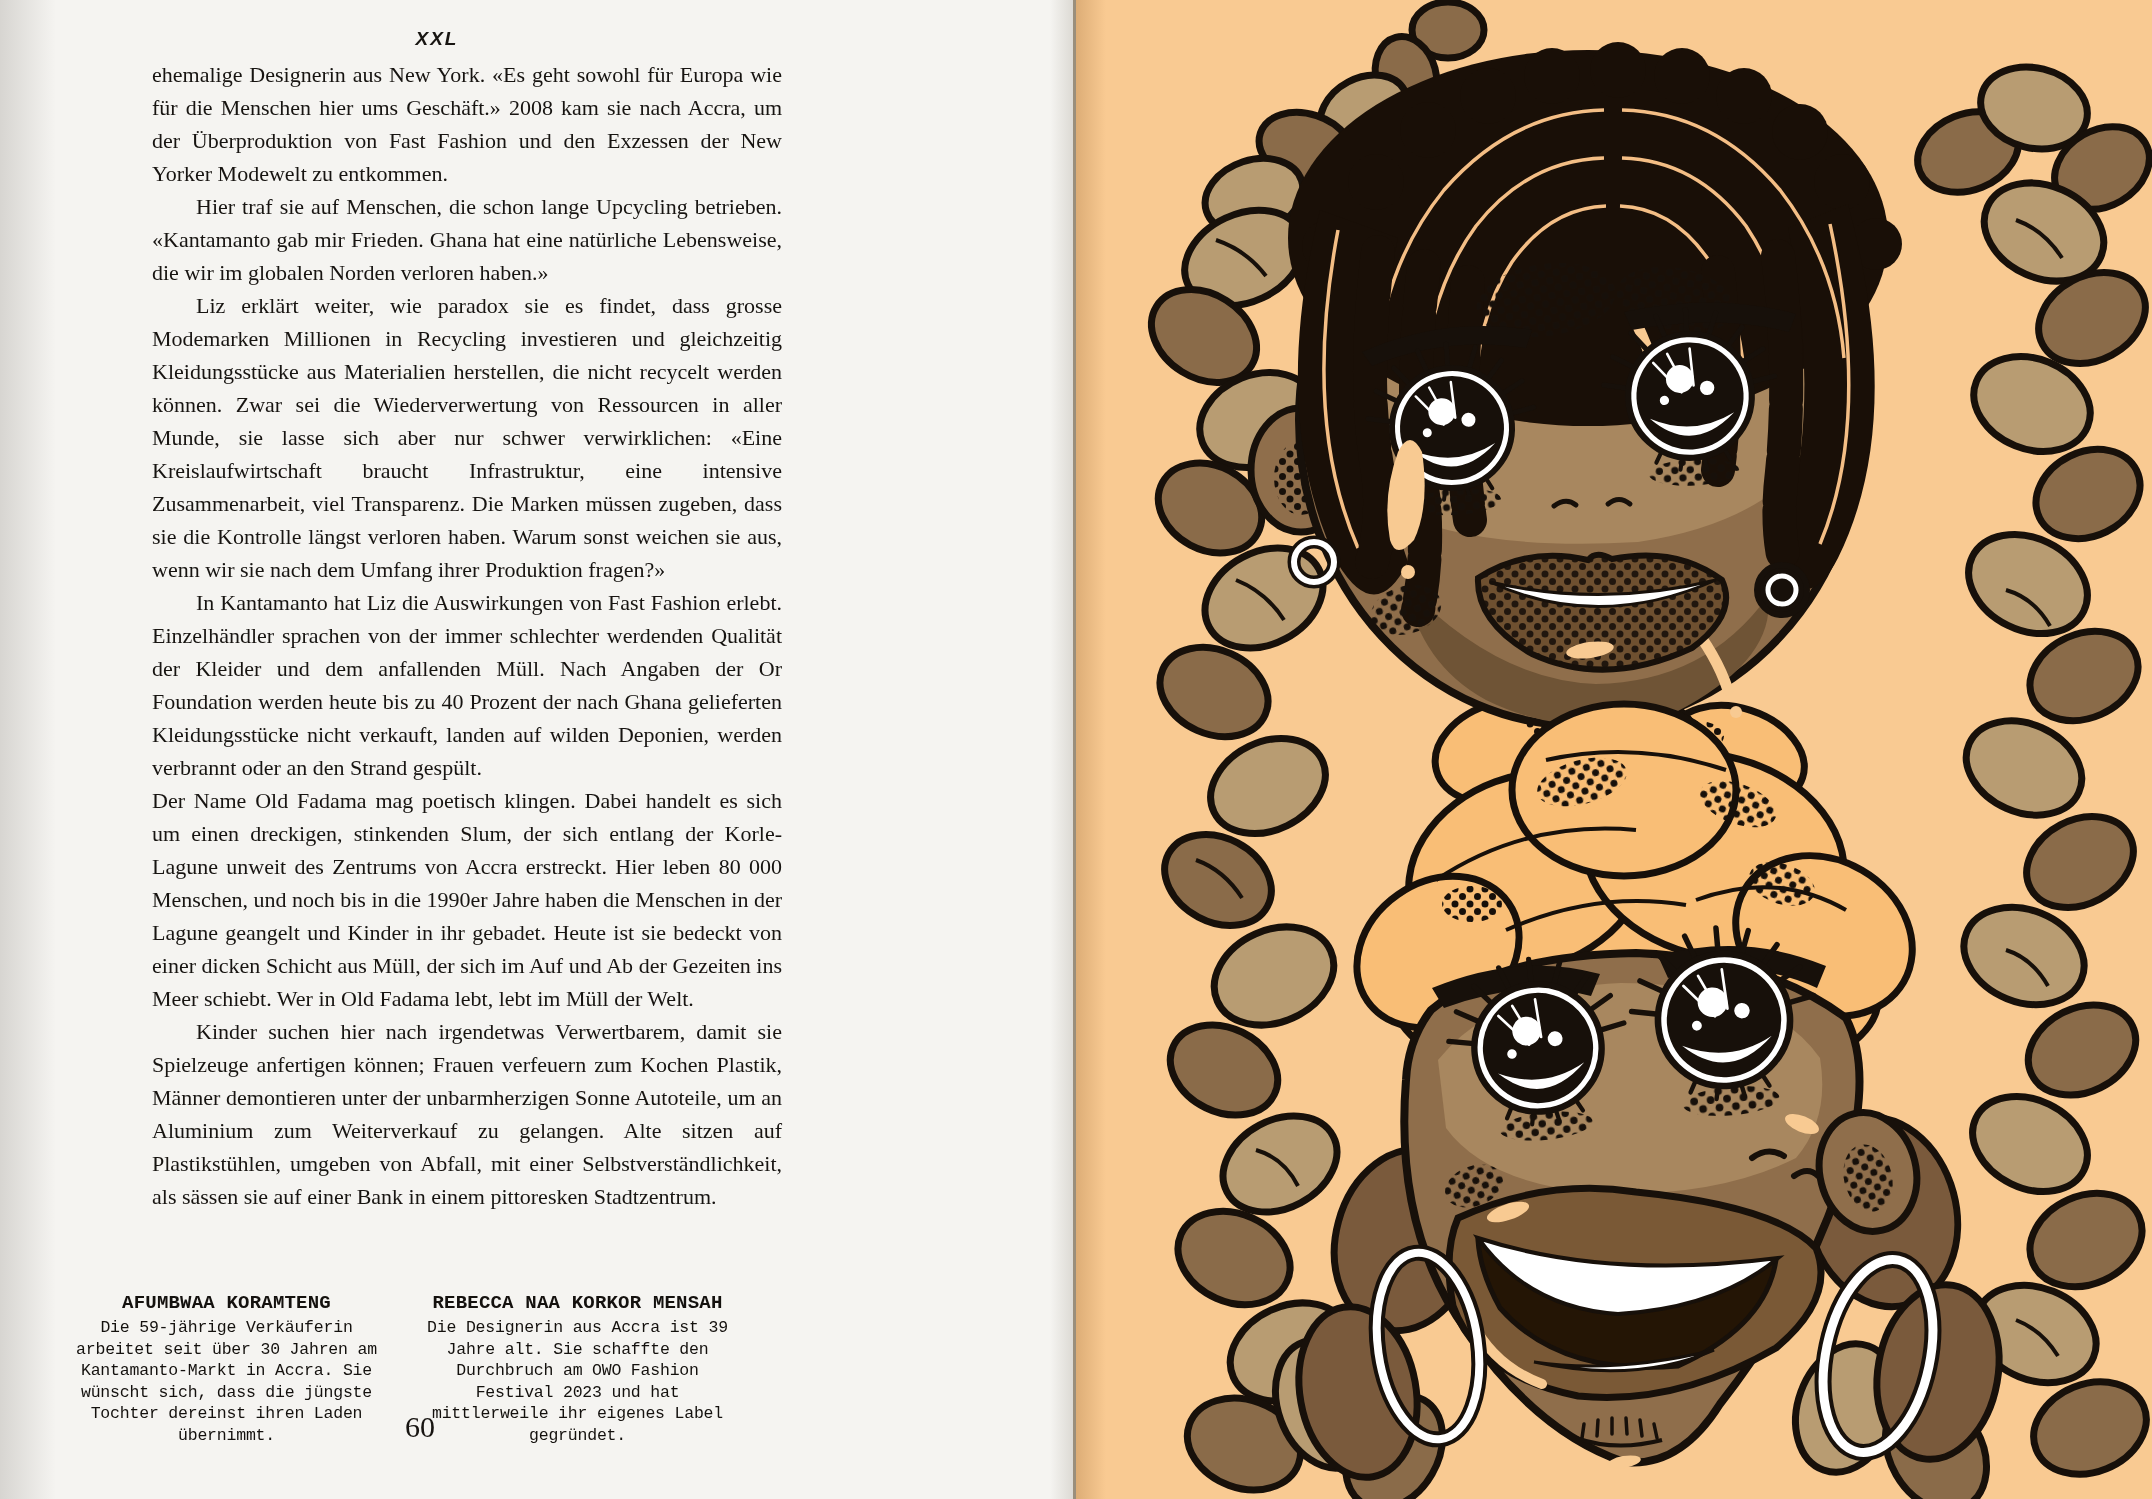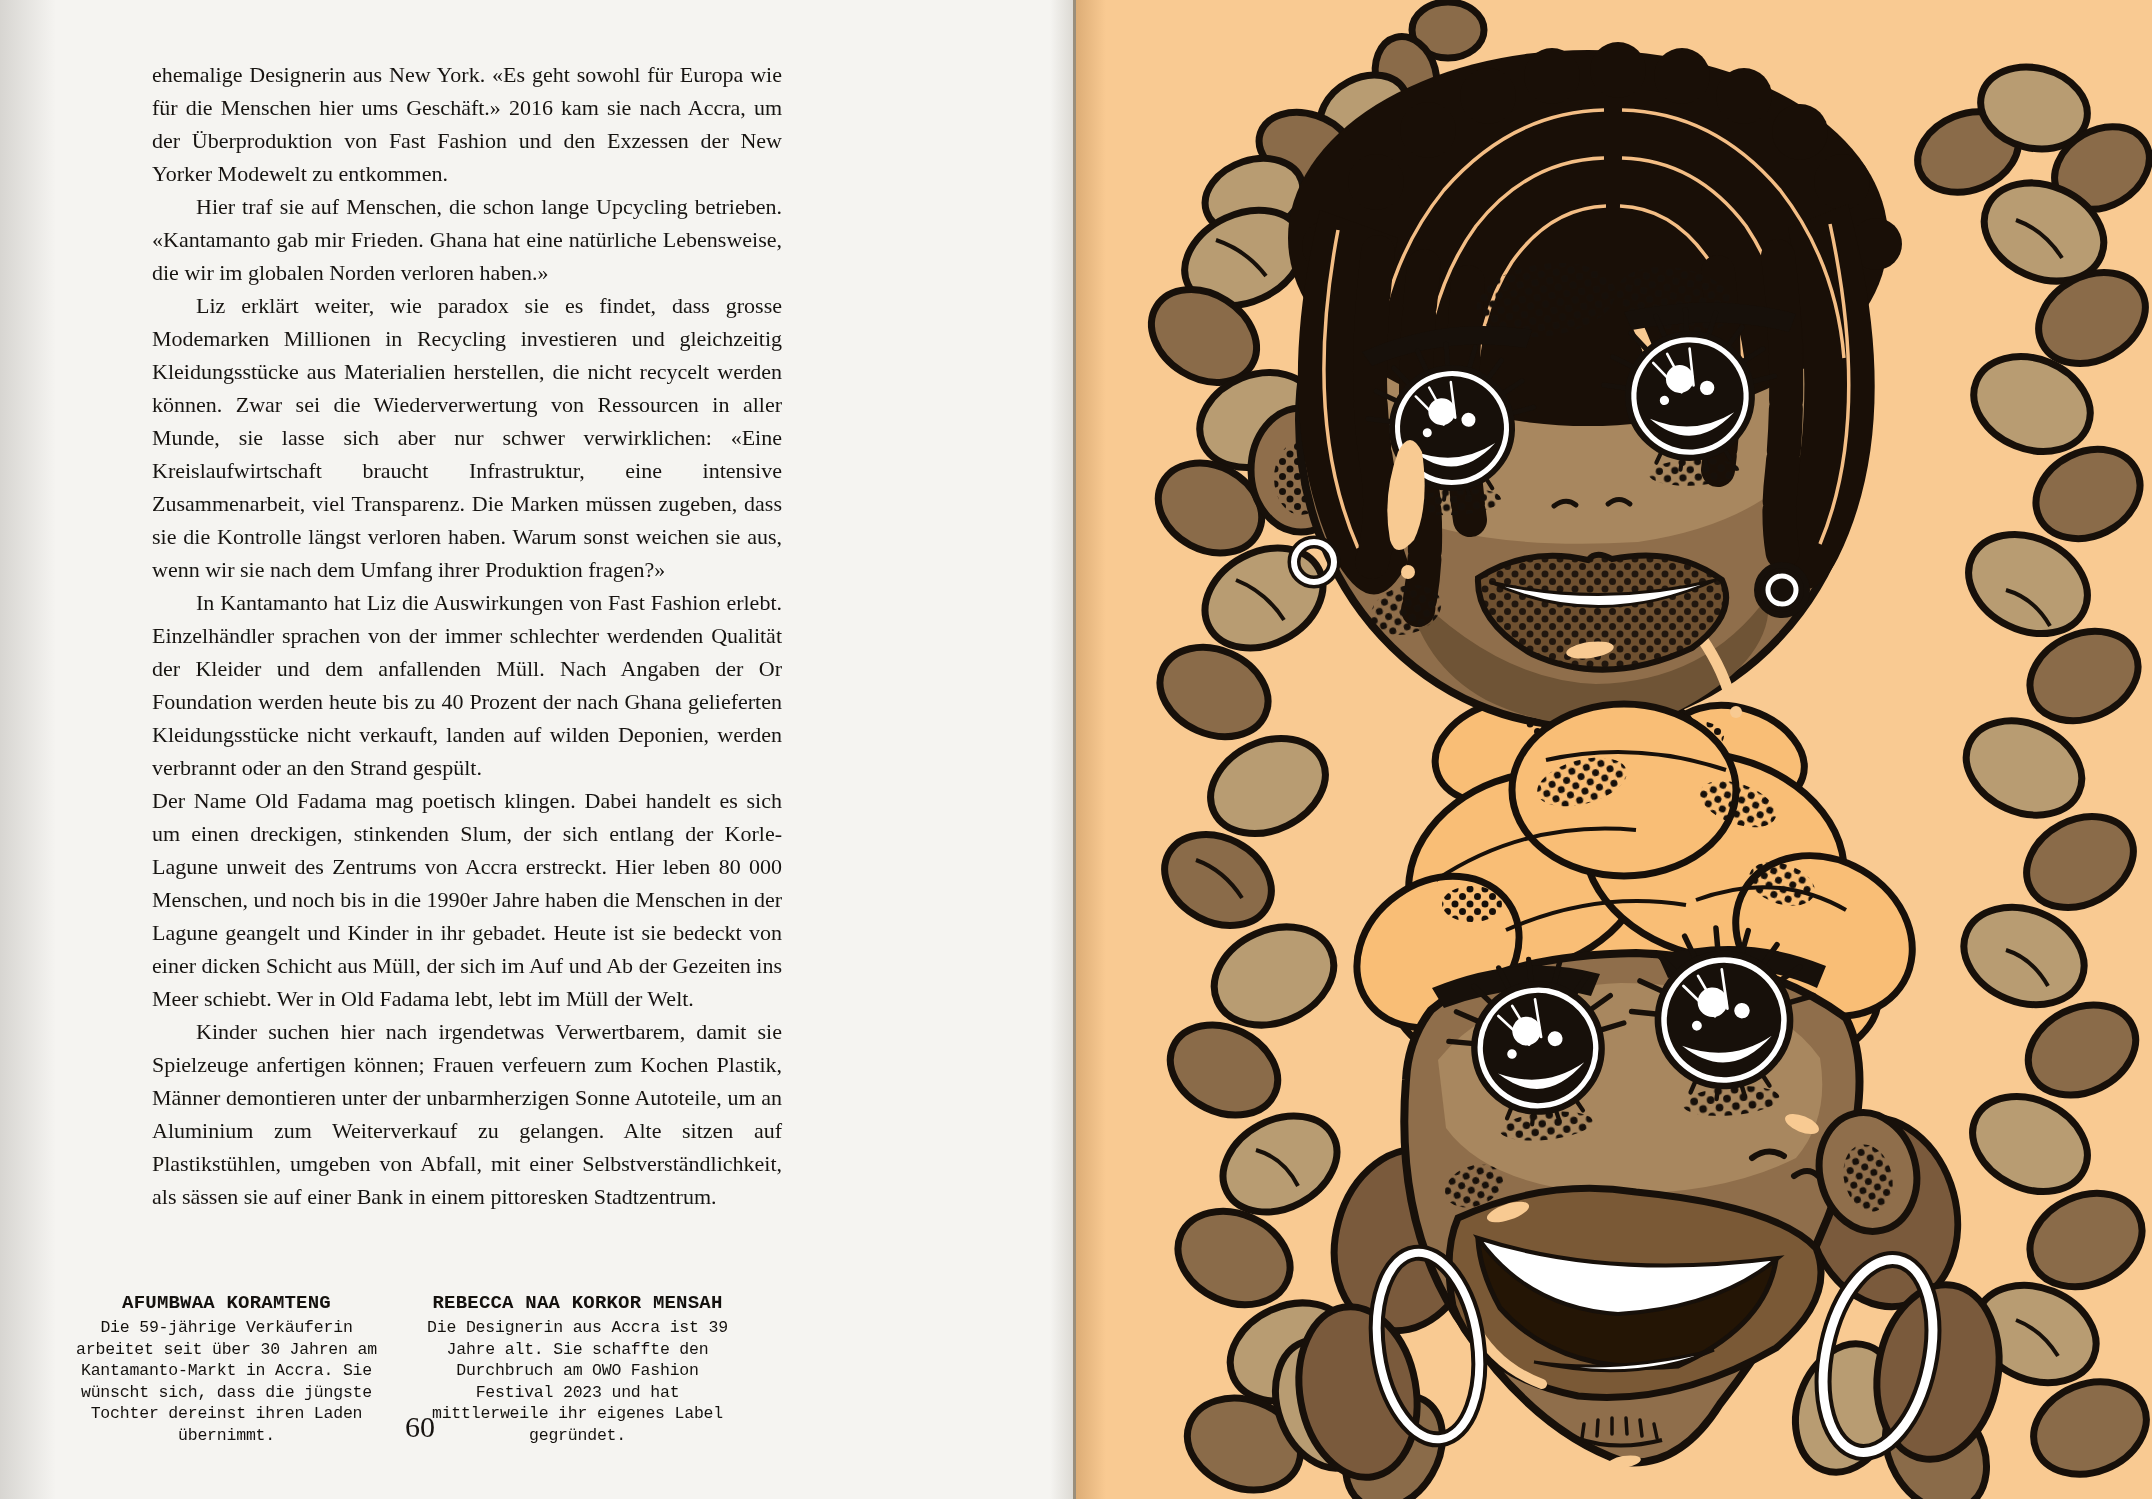--- a/index.html
+++ b/index.html
@@ -73,23 +73,24 @@
 </style>
 </head>
 <body>
 
 <div class="spread">
 
   <div class="page-left">
     <div class="edge-left"></div>
     <div class="edge-right"></div>
 
+    <div class="kicker">XXL</div>
 
     <div class="article" id="article-body">
-        <p>ehemalige Designerin aus New York. «Es geht sowohl für Europa wie für die Menschen hier ums Geschäft.» 2016 kam sie nach Accra, um der Überproduktion von Fast Fashion und den Exzessen der New Yorker Modewelt zu entkommen.</p>
+        <p>ehemalige Designerin aus New York. «Es geht sowohl für Europa wie für die Menschen hier ums Geschäft.» 2008 kam sie nach Accra, um der Überproduktion von Fast Fashion und den Exzessen der New Yorker Modewelt zu entkommen.</p>
         <p class="indent">Hier traf sie auf Menschen, die schon lange Upcycling betrieben. «Kantamanto gab mir Frieden. Ghana hat eine natürliche Lebensweise, die wir im globalen Norden verloren haben.»</p>
         <p class="indent">Liz erklärt weiter, wie paradox sie es findet, dass grosse Modemarken Millionen in Recycling investieren und gleichzeitig Kleidungsstücke aus Materialien herstellen, die nicht recycelt werden können. Zwar sei die Wiederverwertung von Ressourcen in aller Munde, sie lasse sich aber nur schwer verwirklichen: «Eine Kreislaufwirtschaft braucht Infrastruktur, eine intensive Zusammenarbeit, viel Transparenz. Die Marken müssen zugeben, dass sie die Kontrolle längst verloren haben. Warum sonst weichen sie aus, wenn wir sie nach dem Umfang ihrer Produktion fragen?»</p>
         <p class="indent">In Kantamanto hat Liz die Auswirkungen von Fast Fashion erlebt. Einzelhändler sprachen von der immer schlechter werdenden Qualität der Kleider und dem anfallenden Müll. Nach Angaben der Or Foundation werden heute bis zu 40 Prozent der nach Ghana gelieferten Kleidungsstücke nicht verkauft, landen auf wilden Deponien, werden verbrannt oder an den Strand gespült.</p>
         <p>Der Name Old Fadama mag poetisch klingen. Dabei handelt es sich um einen dreckigen, stinkenden Slum, der sich entlang der Korle-Lagune unweit des Zentrums von Accra erstreckt. Hier leben 80 000 Menschen, und noch bis in die 1990er Jahre haben die Menschen in der Lagune geangelt und Kinder in ihr gebadet. Heute ist sie bedeckt von einer dicken Schicht aus Müll, der sich im Auf und Ab der Gezeiten ins Meer schiebt. Wer in Old Fadama lebt, lebt im Müll der Welt.</p>
         <p class="indent">Kinder suchen hier nach irgendetwas Verwertbarem, damit sie Spielzeuge anfertigen können; Frauen verfeuern zum Kochen Plastik, Männer demontieren unter der unbarmherzigen Sonne Autoteile, um an Aluminium zum Weiterverkauf zu gelangen. Alte sitzen auf Plastikstühlen, umgeben von Abfall, mit einer Selbstverständlichkeit, als sässen sie auf einer Bank in einem pittoresken Stadtzentrum.</p>
       </div>
 
     <div class="captions">
       <div class="caption">
         <h4>AFUMBWAA KORAMTENG</h4>

